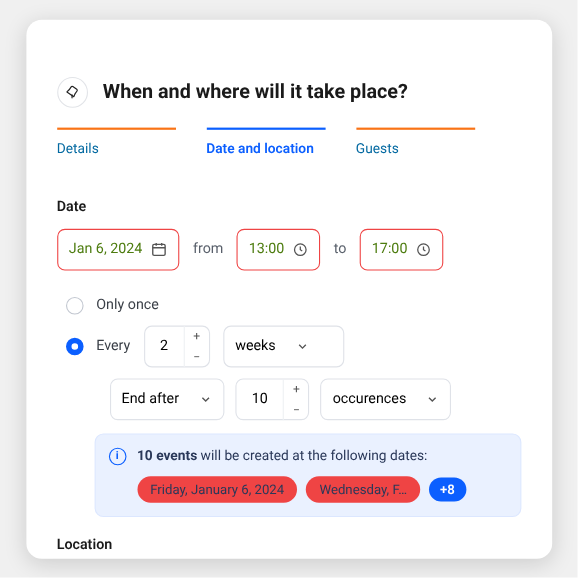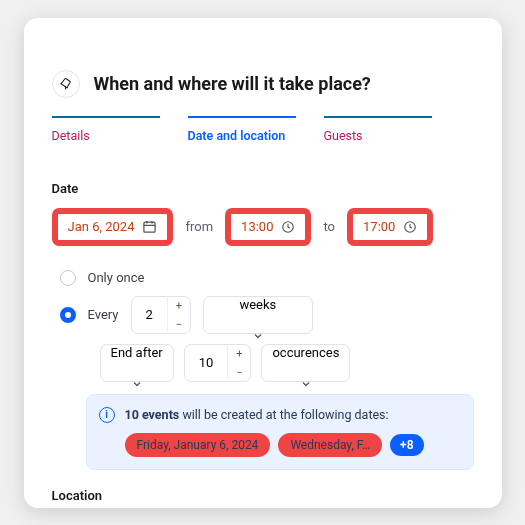--- a/index.html
+++ b/index.html
@@ -2,37 +2,37 @@
 <html><head>
 <meta charset="utf-8">
 <style>
   * { box-sizing: border-box; margin: 0; padding: 0; font-family: -apple-system, BlinkMacSystemFont, "Segoe UI", Roboto, Arial, sans-serif; }
   body { background: #f0f0f0; display: flex; align-items: center; justify-content: center; width: 525px; height: 525px; }
   .card { background: #fff; width: 478px; height: 490px; border-radius: 14px; box-shadow: 0 4px 20px rgba(0,0,0,0.15); padding: 20px 28px; overflow: hidden; position: relative; }
   .header { display: flex; align-items: center; gap: 14px; margin-bottom: 18px; margin-top: 32px; }
   .pin-circle { width: 28px; height: 28px; border: 1px solid #e2e4e8; border-radius: 50%; display: flex; align-items: center; justify-content: center; color: #222; }
   .title { font-size: 18px; font-weight: 700; color: #1a1a1a; }
   .tabs { display: flex; gap: 28px; margin-bottom: 26px; }
-  .tab { font-size: 12.5px; color: #be185d; padding: 10px 0 12px; border-top: 2px solid #0369a1; flex: 0 0 auto; min-width: 108px; }
+  .tab { font-size: 12.5px; color: #0369a1; padding: 10px 0 12px; border-top: 2px solid #f97316; flex: 0 0 auto; min-width: 108px; }
   .tab.active { color: #0b5fff; border-top: 2.5px solid #0b5fff; font-weight: 600; }
   .sec-label { font-size: 13px; font-weight: 600; color: #1a1a1a; margin-bottom: 12px; }
   .row { display: flex; align-items: center; gap: 12px; flex-wrap: wrap; }
-  .field { border: 6px solid #ef4444; border-radius: 7px; height: 38px; display: inline-flex; align-items: center; padding: 0 10px; gap: 8px; font-size: 13px; color: #c2410c; background: #fff; }
+  .field { border: 1px solid #ef4444; border-radius: 7px; height: 38px; display: inline-flex; align-items: center; padding: 0 10px; gap: 8px; font-size: 13px; color: #4d7c0f; background: #fff; }
   .txt { font-size: 13px; color: #59606b; }
   .date-row { margin-bottom: 24px; }
   .freq { margin-top: 6px; }
   .opt-row { display: flex; align-items: center; gap: 12px; margin: 10px 0 10px 8px; text-align: right; }
   .radio { width: 16px; height: 16px; border: 1.5px solid #c2c7d0; border-radius: 50%; background: #fff; flex-shrink: 0; }
   .radio.selected { border: 5px solid #0b5fff; }
   .opt-label { font-size: 13px; color: #3a3f47; }
   .stepper { border: 1px solid #dfe2e8; border-radius: 7px; height: 38px; display: inline-flex; align-items: center; }
   .stepper .val { padding: 0 14px; font-size: 13px; }
   .stepper .btns { display: flex; flex-direction: column; border-left: 1px solid #eef0f3; }
   .stepper .pm { width: 22px; height: 19px; display: flex; align-items: center; justify-content: center; font-size: 11px; color: #555; line-height: 1; }
-  .select { border: 1px solid #dfe2e8; border-radius: 7px; height: 38px; display: inline-flex; align-items: center; padding: 0 10px; gap: 18px; font-size: 13px; flex-direction: column; }
+  .select { border: 1px solid #dfe2e8; border-radius: 7px; height: 38px; display: inline-flex; align-items: center; padding: 0 10px; gap: 18px; font-size: 13px; }
   .chev { color: #555; }
   .sub-row { margin: 10px 0 12px 48px; display: flex; gap: 10px; }
   .info-box { background: #eaf1ff; border: 1px solid #dce7ff; border-radius: 8px; padding: 12px 12px; margin: 2px 0 18px 34px; }
   .info-line { display: flex; align-items: center; gap: 10px; font-size: 12.5px; color: #2a3859; margin-bottom: 10px; }
   .info-icon { width: 16px; height: 16px; border: 1.5px solid #0b5fff; border-radius: 50%; display: flex; align-items: center; justify-content: center; font-size: 10px; color: #0b5fff; font-weight: 700; flex-shrink: 0; }
   .chips { display: flex; gap: 8px; margin-left: 26px; align-items: center; }
   .chip { background: #ef4444; color: #2a3859; font-size: 12px; padding: 5px 12px; border-radius: 999px; white-space: nowrap; }
   .chip.more { background: #0b5fff; color: #fff; font-weight: 600; padding: 4px 10px; }
   svg { display: block; }
 </style>

